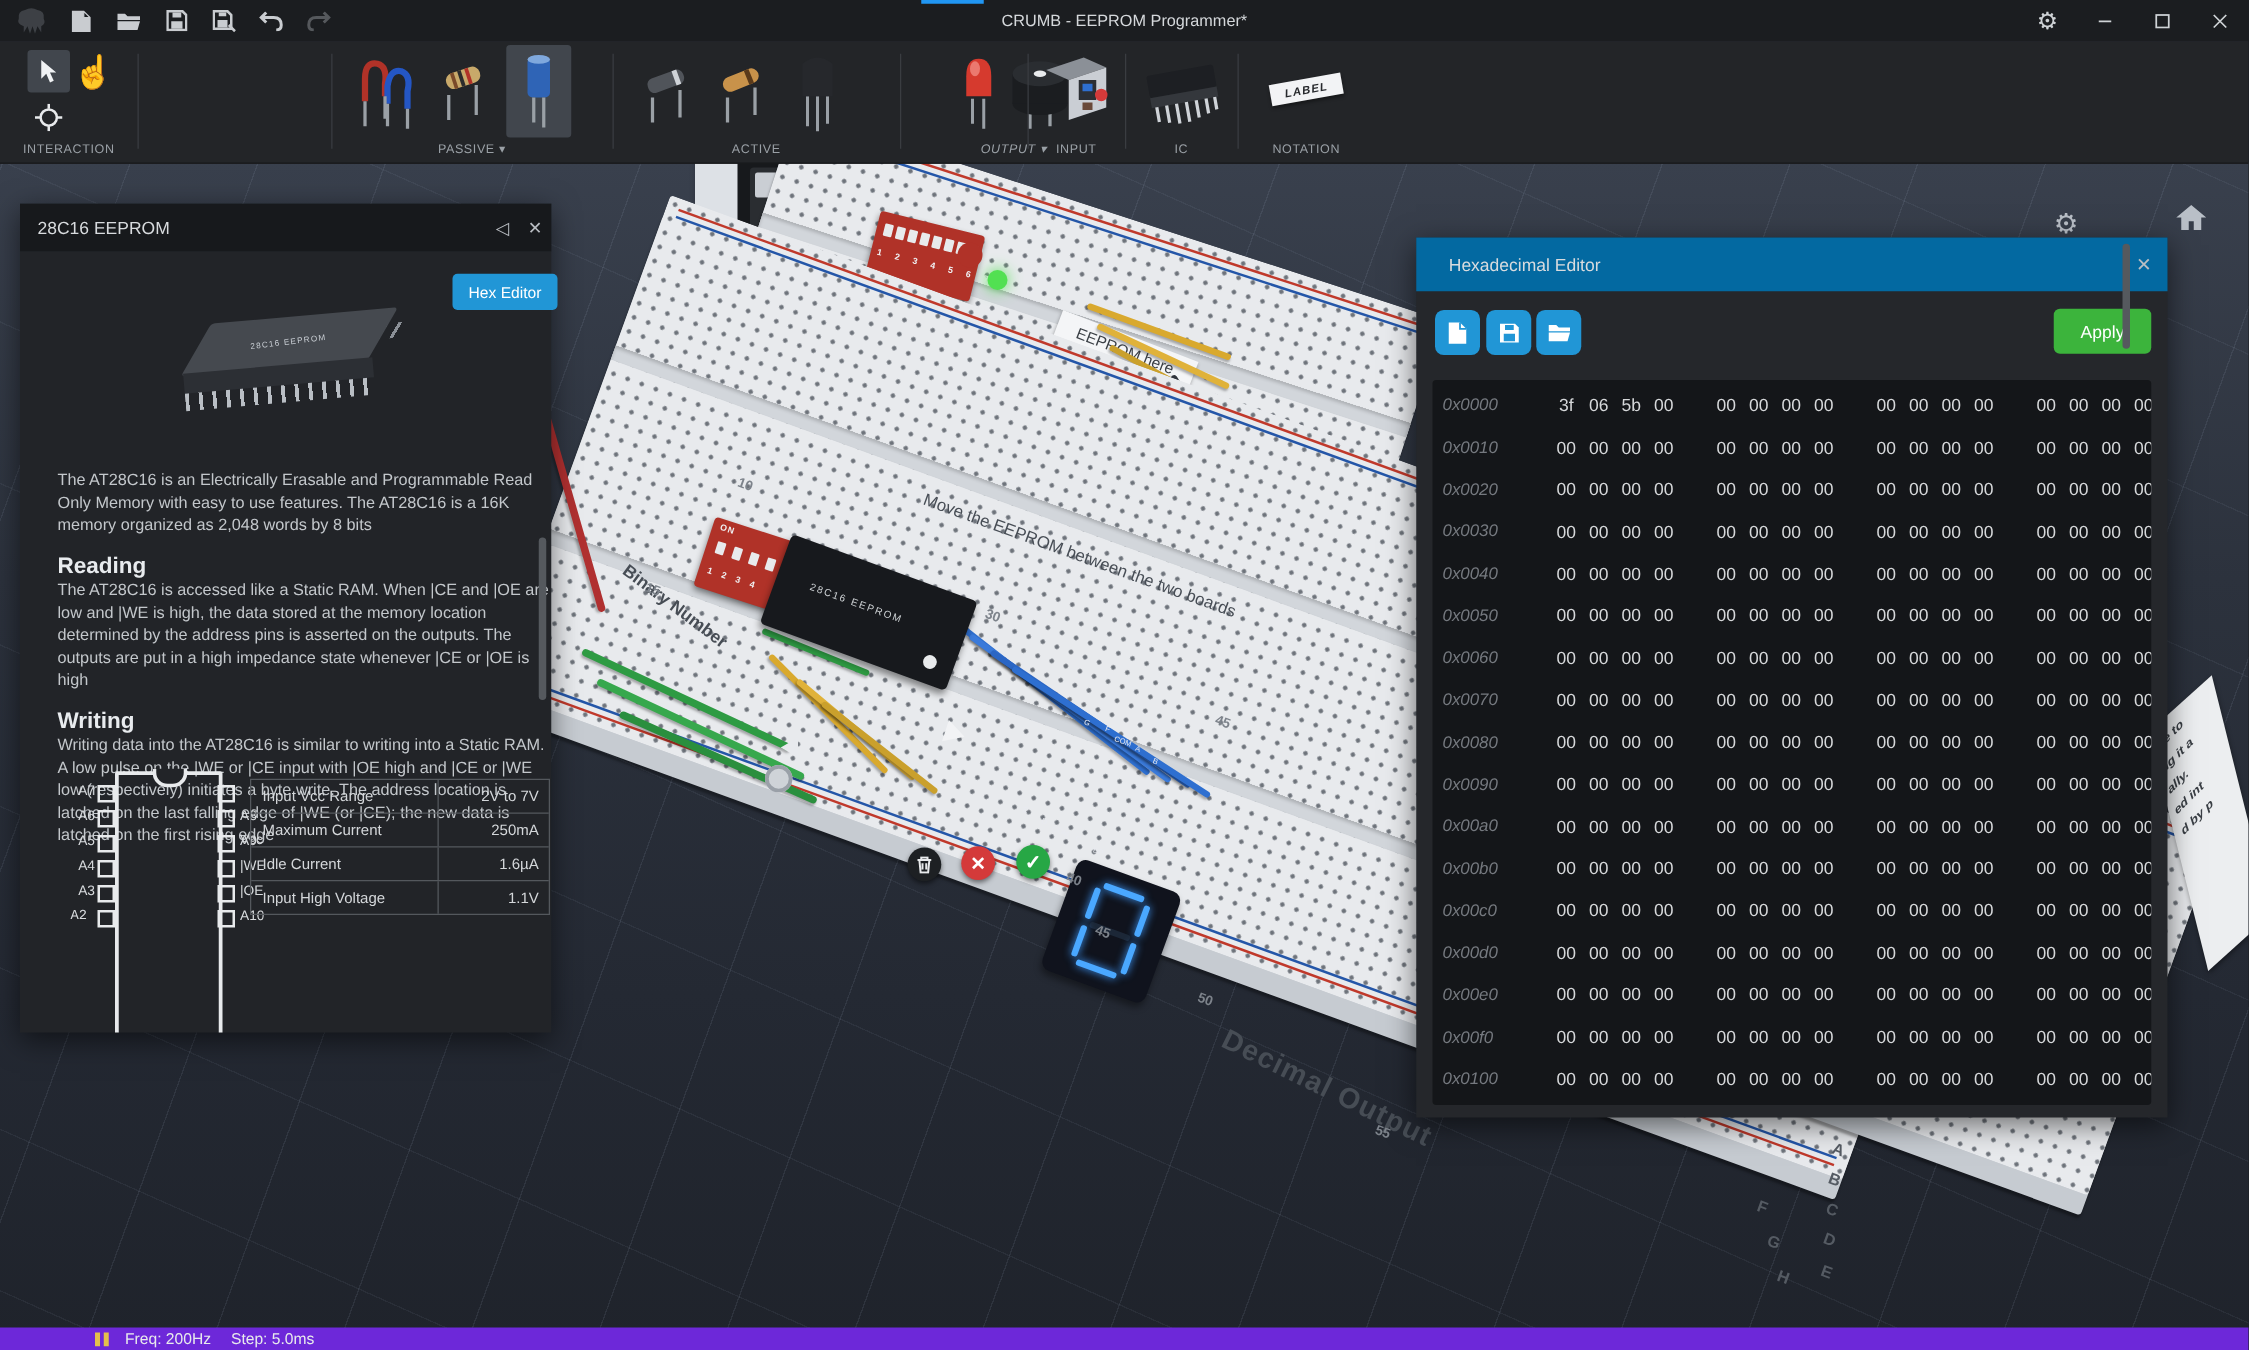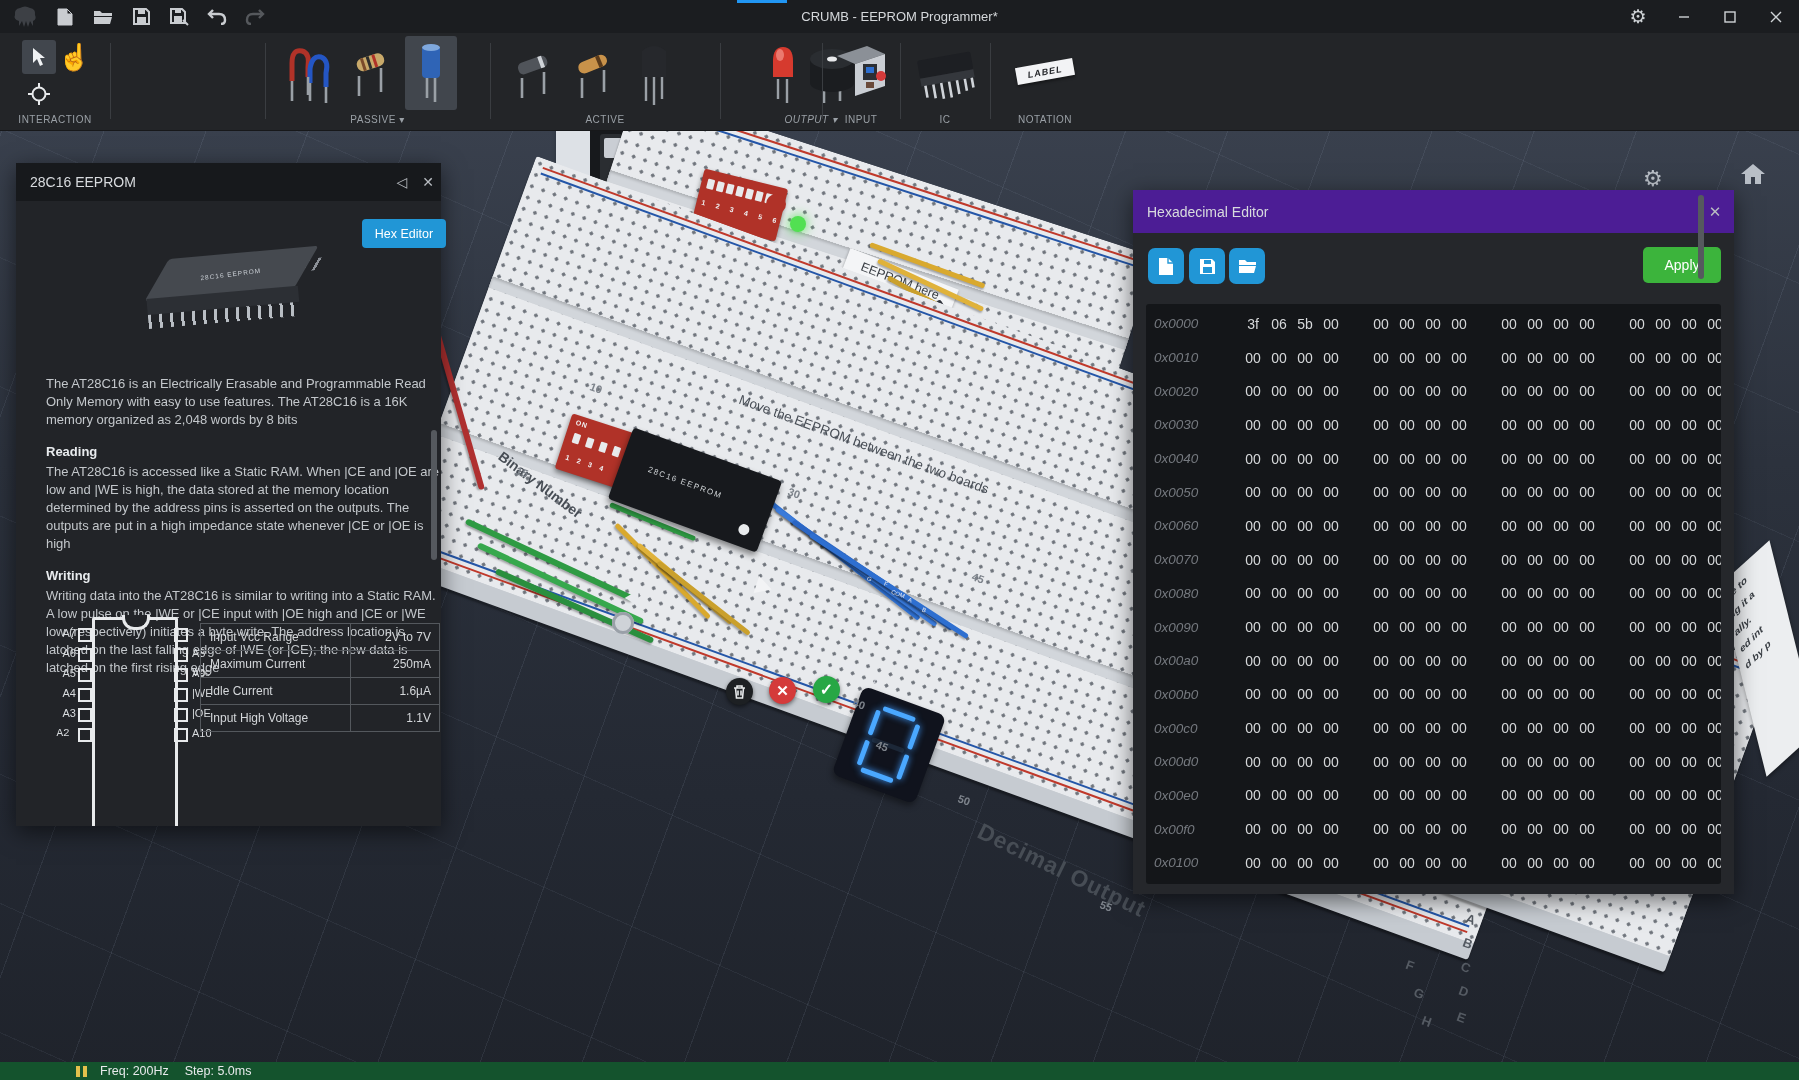--- a/index.html
+++ b/index.html
@@ -63,53 +63,53 @@
   #chipimg{position:absolute;left:132px;top:72px;width:180px;height:110px;transform:rotate(-5deg);}
   #chipimg .ctop{position:absolute;left:10px;top:18px;width:150px;height:40px;background:#45494f;transform:skewX(-35deg);
                  border-radius:3px;display:flex;align-items:center;justify-content:center;}
   #chipimg .ctext{color:#c9ced4;font-size:6.5px;letter-spacing:1px;transform:skewX(35deg) rotate(-2deg);}
   #chipimg .cfront{position:absolute;left:-2px;top:56px;width:152px;height:16px;background:#2c2f34;}
   #chipimg .cpins{position:absolute;left:-2px;top:72px;width:152px;height:14px;
       background:repeating-linear-gradient(90deg,#b9bec4 0 3px,transparent 3px 11px);}
   #chipimg .cpins2{position:absolute;left:26px;top:30px;width:152px;height:12px;transform:skewX(-35deg);
       background:repeating-linear-gradient(90deg,#8b9097 0 3px,transparent 3px 11px);}
   #infobody{position:absolute;left:30px;top:212px;width:400px;color:#c3c7cb;font-size:13px;line-height:18px;}
-  #infobody h4{margin:14px 0 2px 0;font-size:13px;color:#e8ebee;}
+  #infobody h4{margin:14px 0 2px 0;font-size:18px;color:#e8ebee;}
   #infobody p{margin:0;}
   
   #pindiag{position:absolute;left:20px;top:448px;width:175px;height:215px;overflow:hidden;}
   .pd-body{position:absolute;left:56px;top:6px;width:80px;height:260px;border:3px solid #e8eaec;border-radius:2px;}
   .pd-notch{position:absolute;left:86px;top:4px;width:22px;height:12px;border:3px solid #e8eaec;border-top:none;
             border-radius:0 0 12px 12px;background:#222428;}
   .pd-row{position:absolute;width:100%;height:20px;}
   .pd-sq{position:absolute;width:10px;height:10px;border:2px solid #e8eaec;top:3px;}
   .pd-lbl{position:absolute;top:2px;font-size:11px;color:#d8dbde;}
   
   #spectable{position:absolute;left:184px;top:460px;width:238px;border:1px solid #54585d;}
   .spec-row{display:flex;height:26px;border-bottom:1px solid #54585d;align-items:center;font-size:12px;color:#d4d7da;}
   .spec-row:last-child{border-bottom:none;}
   .spec-label{flex:1;padding-left:9px;border-right:1px solid #54585d;height:100%;display:flex;align-items:center;}
   .spec-value{width:80px;text-align:right;padding-right:8px;}
   .vscroll{position:absolute;width:6px;border-radius:3px;background:#55595e;}
   
   #hexpanel{left:1133px;top:190px;width:601px;height:704px;background:#25272b;}
-  #hexpanel .panel-head{height:43px;background:#4c1d95;}
+  #hexpanel .panel-head{height:43px;background:#0369a1;padding-left:12px;}
   .bluebtn{position:absolute;top:58px;width:36px;height:36px;background:#2196d6;border-radius:7px;
            display:flex;align-items:center;justify-content:center;}
   #applybtn{position:absolute;right:13px;top:57px;width:78px;height:36px;background:#3cb43c;border-radius:5px;
             color:#fff;font-size:14px;display:flex;align-items:center;justify-content:center;}
   #hexarea{position:absolute;left:13px;top:114px;width:575px;height:577px;background:#141619;border-radius:3px;
            overflow:hidden;padding-top:3px;}
   .hexrow{display:flex;height:33.7px;align-items:center;}
   .addr{width:62px;padding-left:8px;font-style:italic;font-size:13.5px;color:#75797f;flex:0 0 auto;}
   .bgroup{display:flex;width:104px;margin-left:24px;flex:0 0 auto;}
   .byte{width:26px;text-align:center;font-size:14px;color:#d6d8da;}
   #hexscroll{left:565px;top:5px;height:84px;position:absolute;}
   
-  #statusbar{position:absolute;left:0;top:1062px;width:1799px;height:18px;background:#14532d;z-index:20;
+  #statusbar{position:absolute;left:0;top:1062px;width:1799px;height:18px;background:#6d28d9;z-index:20;
              display:flex;align-items:center;color:#e8eaec;font-size:12.5px;}
   .pausebar{display:inline-block;width:4px;height:11px;background:#e3c04c;margin-right:3px;}
   
   .scene-ic{position:absolute;color:#b9bfc7;z-index:5;}
   
   #sevenseg{position:absolute;left:845px;top:568px;width:88px;height:94px;background:#10131d;border-radius:8px;
             transform:rotate(20deg);box-shadow:0 4px 6px rgba(0,0,0,.4);}
   .seg{position:absolute;background:#4aa8ff;box-shadow:0 0 7px #3f9bff;border-radius:2px;}
   .seg.off{background:#1c2737;box-shadow:none;}
   .dip{position:absolute;background:#b03228;border-radius:3px;box-shadow:0 3px 5px rgba(0,0,0,.45);}

